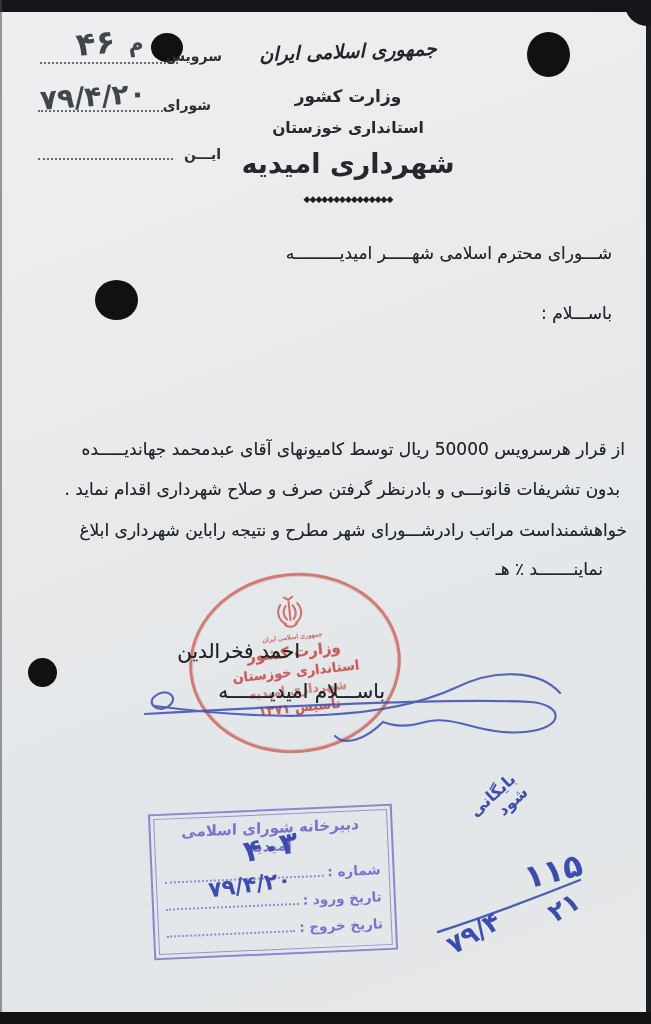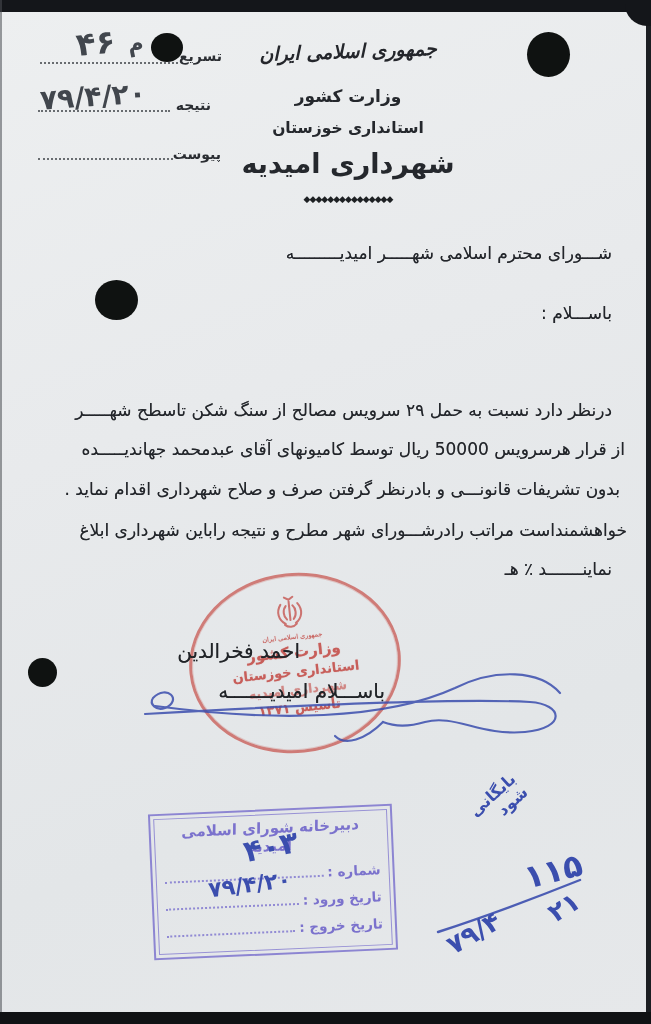--- a/index.html
+++ b/index.html
@@ -69,39 +69,38 @@
   <div class="abs hole" style="left:527px;top:32px;width:43px;height:45px;"></div>
   <div class="abs hole" style="left:95px;top:280px;width:43px;height:40px;"></div>
   <div class="abs hole" style="left:28px;top:658px;width:29px;height:29px;"></div>
 
   <div class="abs rtl lh lh-country">جمهوری اسلامی ایران</div>
   <div class="abs rtl lh lh-ministry">وزارت کشور</div>
   <div class="abs rtl lh lh-gov">استانداری خوزستان</div>
   <div class="abs rtl lh lh-muni">شهرداری امیدیه</div>
   <div class="abs lh lh-div">◆◆◆◆◆◆◆◆◆◆◆◆◆◆◆</div>
 
-  <div class="abs rtl field-label" style="right:429px;top:48px;">تسریع</div>
+  <div class="abs rtl field-label" style="right:429px;top:48px;">سرویس</div>
   <div class="abs leader" style="left:40px;top:62px;width:138px;"></div>
   <div class="abs hand" style="left:76px;top:24px;font-size:32px;transform:rotate(-6deg);">۴۶</div>
   <div class="abs hand" style="left:127px;top:31px;font-size:22px;transform:rotate(-12deg);">م</div>
 
-  <div class="abs rtl field-label" style="right:440px;top:97px;">نتیجه</div>
+  <div class="abs rtl field-label" style="right:440px;top:97px;">شورای</div>
   <div class="abs leader" style="left:38px;top:110px;width:132px;"></div>
   <div class="abs hand" style="left:40px;top:80px;font-size:28px;letter-spacing:2px;transform:rotate(-4deg);">۷۹/۴/۲۰</div>
 
-  <div class="abs rtl field-label" style="right:430px;top:146px;">پیوست</div>
+  <div class="abs rtl field-label" style="right:430px;top:146px;">ایـــن</div>
   <div class="abs leader" style="left:38px;top:158px;width:135px;"></div>
 
   <div class="abs rtl line" style="right:39px;top:243px;">شـــورای محترم اسلامی شهـــــر امیدیـــــــــه</div>
   <div class="abs rtl line" style="right:39px;top:303px;margin-left:20px;">باســـلام :</div>
-  <div class="abs rtl line" style="right:39px;top:400px;">درنظر دارد نسبت به حمل ۲۹ سرویس مصالح از سنگ شکن تاسطح شهـــــر</div>
   <div class="abs rtl line" style="right:26px;top:439px;">از قرار هرسرویس 50000 ریال توسط کامیونهای آقای عبدمحمد جهاندیـــــده</div>
   <div class="abs rtl line" style="right:31px;top:479px;">بدون تشریفات قانونـــی و بادرنظر گرفتن صرف و صلاح شهرداری اقدام نماید .</div>
   <div class="abs rtl line" style="right:24px;top:520px;">خواهشمنداست مراتب رادرشـــورای شهر مطرح و نتیجه راباین شهرداری ابلاغ</div>
-  <div class="abs rtl line" style="right:39px;top:559px;">نماینـــــــد ٪ هـ</div>
+  <div class="abs rtl line" style="right:48px;top:559px;">نماینـــــــد ٪ هـ</div>
 
   <div class="abs rtl stamp-round">
     <span>
       <svg width="34" height="38" viewBox="0 0 40 44">
         <g stroke="#c5534e" stroke-width="2.4" fill="none" stroke-linecap="round" opacity=".85">
           <path d="M15,3 L20,6 L25,3"></path>
           <path d="M20,8 V30"></path>
           <path d="M16,13 C12,17 12,25 16,29"></path>
           <path d="M24,13 C28,17 28,25 24,29"></path>
           <path d="M10,11 C4,19 6,29 14,34"></path>

